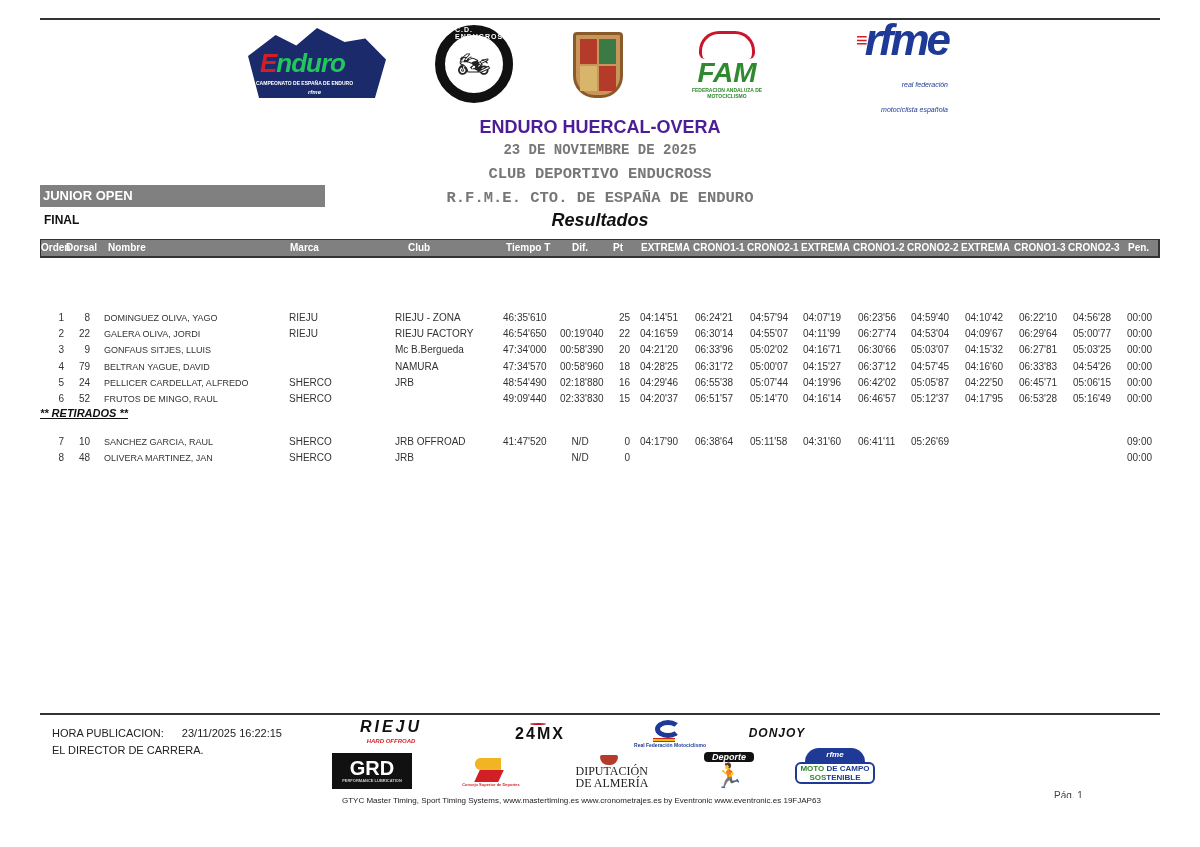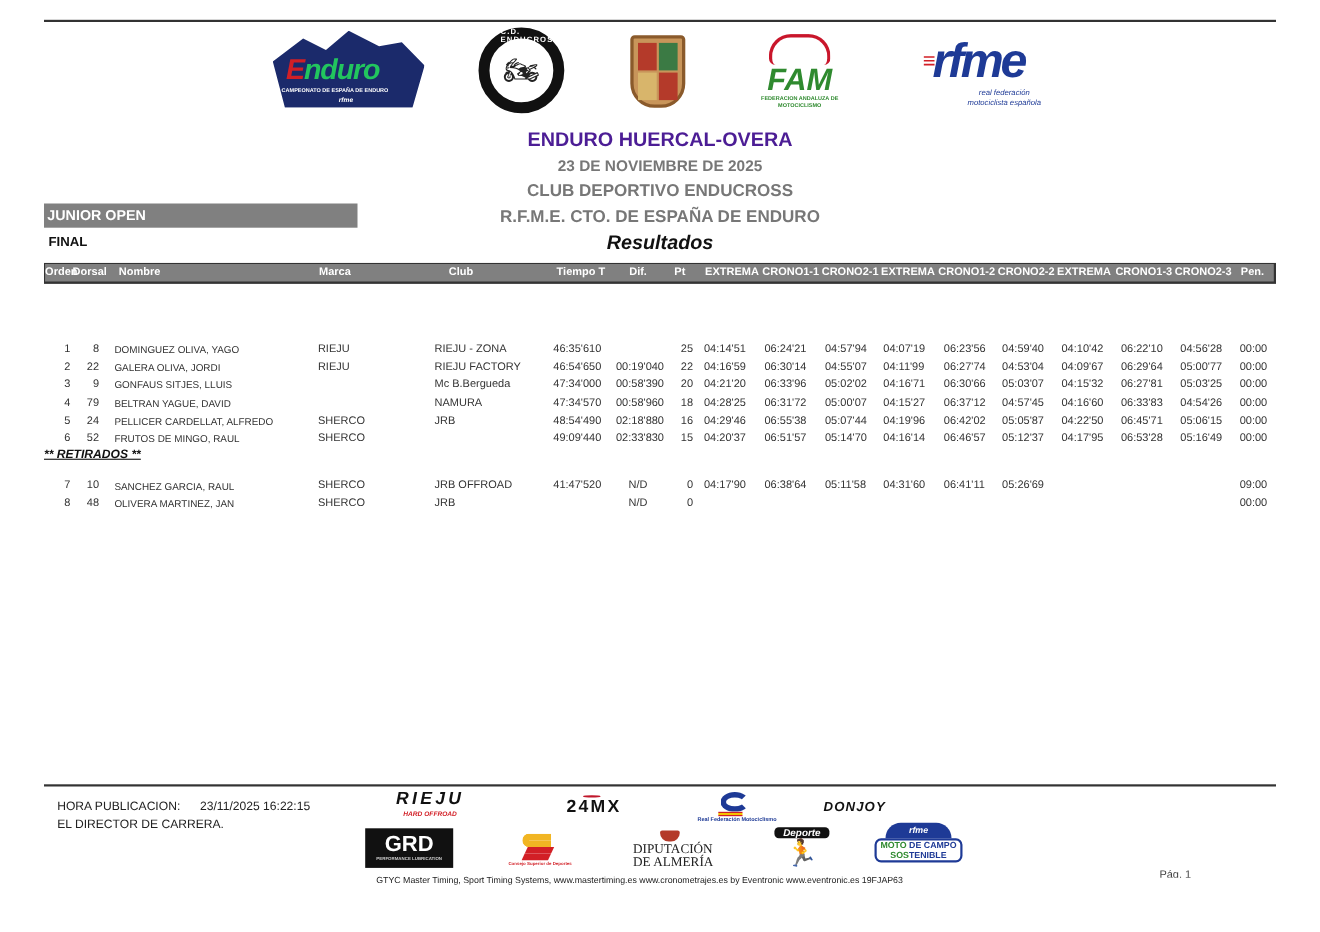--- a/index.html
+++ b/index.html
@@ -25,29 +25,29 @@
 
     .logo-escudo { left: 566px; top: 24px; width: 64px; height: 82px; }
     .logo-escudo .shield { width: 50px; height: 66px; background: #c8955a; border: 3px solid #8a5a2b; border-radius: 4px 4px 22px 22px; display: grid; grid-template-columns: 1fr 1fr; grid-template-rows: 1fr 1fr; gap: 2px; padding: 4px; }
     .logo-escudo .q1 { background: #b43a2a; } .logo-escudo .q2 { background: #3b7a44; } .logo-escudo .q3 { background: #d8b56b; } .logo-escudo .q4 { background: #b43a2a; }
 
     .logo-fam { left: 684px; top: 24px; width: 86px; height: 82px; flex-direction: column; }
     .logo-fam .moto { width: 56px; height: 28px; border: 3px solid #c9162b; border-radius: 20px 20px 6px 6px; border-bottom: none; }
     .logo-fam .fam { color: #2f8a2f; font-size: 28px; font-weight: bold; font-style: italic; line-height: 28px; }
     .logo-fam .sub { color: #2f8a2f; font-size: 5px; font-weight: bold; text-align: center; }
 
-    .logo-rfme { left: 822px; top: 24px; width: 126px; height: 82px; flex-direction: column; align-items: center; }
+    .logo-rfme { left: 822px; top: 24px; width: 126px; height: 82px; flex-direction: column; align-items: flex-end; gap: 16px; }
     .logo-rfme .r { color: #1e3a96; font-size: 44px; font-weight: bold; font-style: italic; letter-spacing: -3px; line-height: 48px; }
     .logo-rfme .r span { color: #d21f26; font-size: 20px; vertical-align: top; }
     .logo-rfme .sub { color: #1e3a96; font-size: 7px; font-style: italic; margin-left: 56px; line-height: 9px; }
 
     
     .title-block { position: absolute; left: 390px; top: 116px; width: 420px; text-align: center; }
     .event-title { font-size: 18px; font-weight: bold; color: #4c1d95; height: 22px; line-height: 22px; }
-    .sub-title { font-size: 14px; font-weight: bold; color: #777; height: 24px; line-height: 24px; }
+    .sub-title { font-size: 14px; font-weight: bold; color: #777; height: 24px; line-height: 24px; font-family: Liberation Mono, monospace; }
     .sub-title.big { font-size: 15.5px; }
     .resultados { position: absolute; left: 390px; top: 210px; width: 420px; text-align: center; font-size: 18px; font-weight: bold; font-style: italic; color: #111; }
 
     .category-bar { position: absolute; left: 40px; top: 185px; width: 285px; height: 22px; background: #808080; color: #fff; font-weight: bold; font-size: 13px; line-height: 22px; padding-left: 3px; }
     .stage-label { position: absolute; left: 44px; top: 213px; font-size: 12px; font-weight: bold; color: #111; }
 
     
     .thead { position: absolute; left: 40px; top: 239px; width: 1120px; height: 19px; background: #808080; border: 1px solid #333; border-right-width: 2px; border-bottom-width: 2px; }
     .thead span { position: absolute; top: 2px; color: #fff; font-size: 10px; font-weight: bold; white-space: nowrap; }
 

